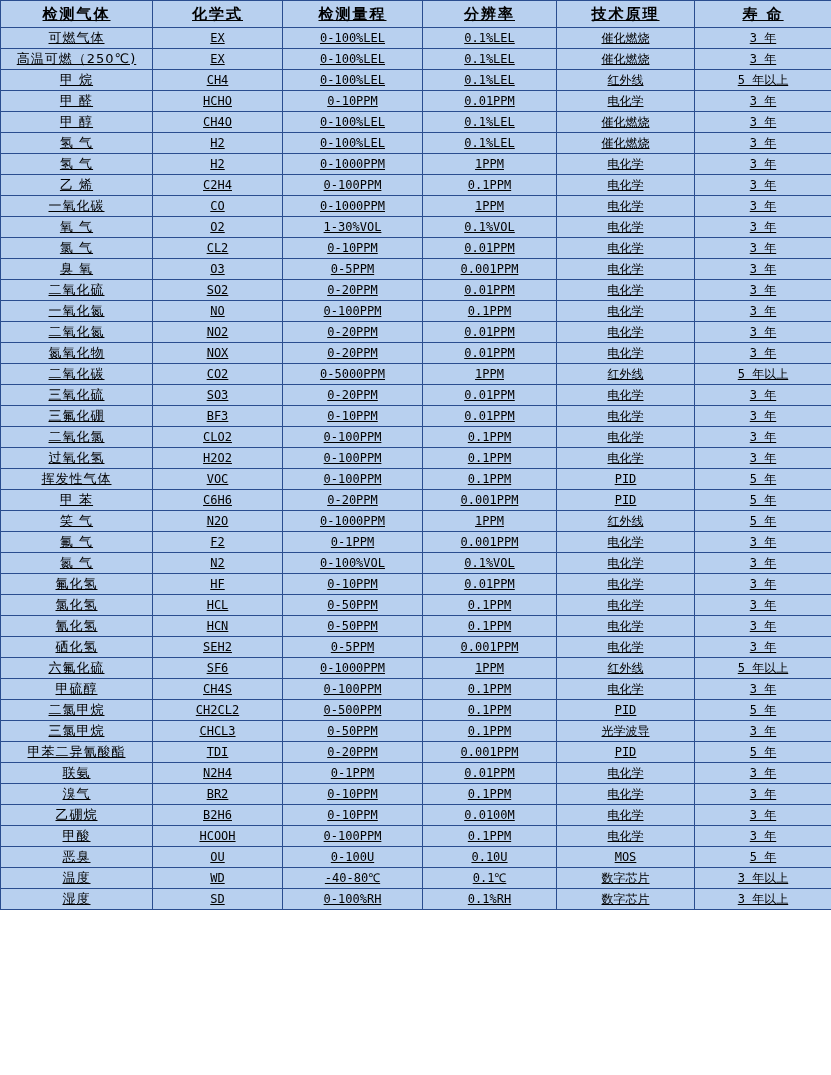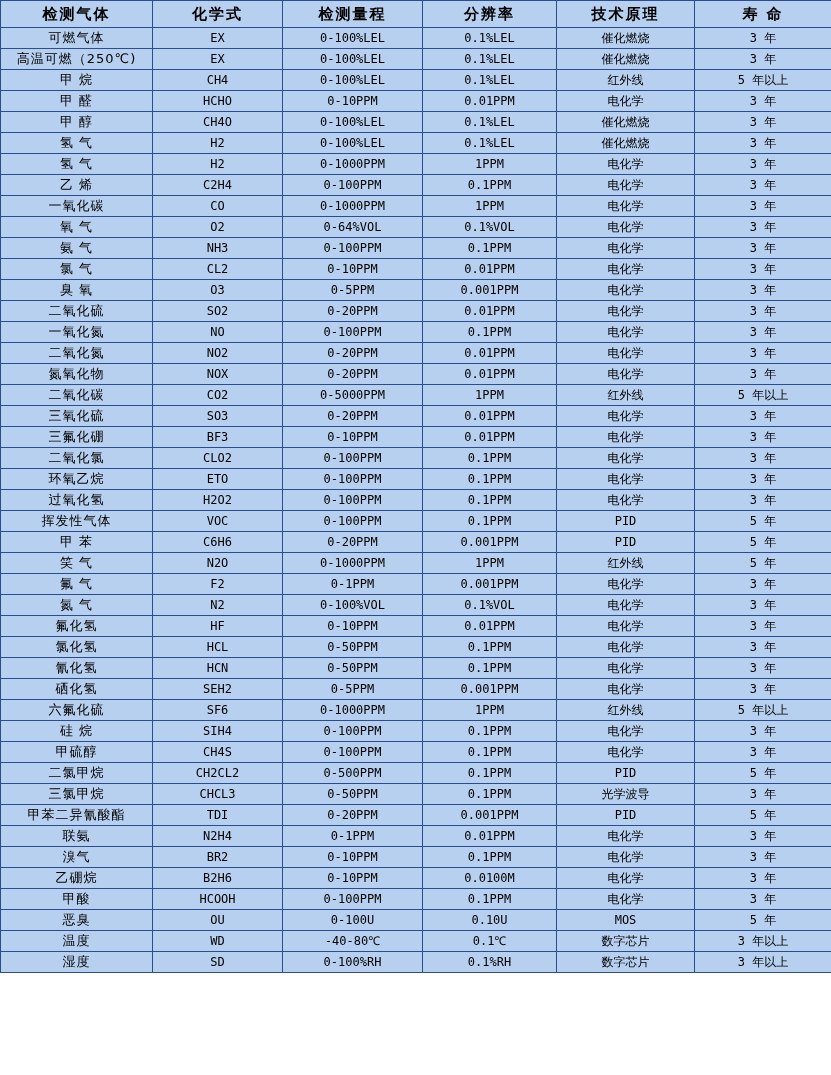--- a/index.html
+++ b/index.html
@@ -8,20 +8,21 @@
     background: #ffffff;
   }
   body {
     width: 831px;
     font-family: "Liberation Sans", sans-serif;
   }
   table {
     border-collapse: collapse;
     width: 831px;
     table-layout: fixed;
+    text-decoration: underline;
   }
   col.c0 { width: 152px; }
   col.c1 { width: 130px; }
   col.c2 { width: 140px; }
   col.c3 { width: 134px; }
   col.c4 { width: 138px; }
   col.c5 { width: 137px; }
   th, td {
     border: 1px solid #2a4d8f;
     text-align: center;
@@ -145,30 +146,22 @@
         <td class="name">一氧化碳</td>
         <td class="mono">CO</td>
         <td class="mono">0-1000PPM</td>
         <td class="mono">1PPM</td>
         <td class="mono">电化学</td>
         <td class="mono">3 年</td>
       </tr>
       <tr>
         <td class="name">氧 气</td>
         <td class="mono">O2</td>
-        <td class="mono">0-64%VOL</td>
+        <td class="mono">1-30%VOL</td>
         <td class="mono">0.1%VOL</td>
-        <td class="mono">电化学</td>
-        <td class="mono">3 年</td>
-      </tr>
-      <tr>
-        <td class="name">氨 气</td>
-        <td class="mono">NH3</td>
-        <td class="mono">0-100PPM</td>
-        <td class="mono">0.1PPM</td>
         <td class="mono">电化学</td>
         <td class="mono">3 年</td>
       </tr>
       <tr>
         <td class="name">氯 气</td>
         <td class="mono">CL2</td>
         <td class="mono">0-10PPM</td>
         <td class="mono">0.01PPM</td>
         <td class="mono">电化学</td>
         <td class="mono">3 年</td>
@@ -239,28 +232,20 @@
       </tr>
       <tr>
         <td class="name">二氧化氯</td>
         <td class="mono">CLO2</td>
         <td class="mono">0-100PPM</td>
         <td class="mono">0.1PPM</td>
         <td class="mono">电化学</td>
         <td class="mono">3 年</td>
       </tr>
       <tr>
-        <td class="name">环氧乙烷</td>
-        <td class="mono">ETO</td>
-        <td class="mono">0-100PPM</td>
-        <td class="mono">0.1PPM</td>
-        <td class="mono">电化学</td>
-        <td class="mono">3 年</td>
-      </tr>
-      <tr>
         <td class="name">过氧化氢</td>
         <td class="mono">H2O2</td>
         <td class="mono">0-100PPM</td>
         <td class="mono">0.1PPM</td>
         <td class="mono">电化学</td>
         <td class="mono">3 年</td>
       </tr>
       <tr>
         <td class="name">挥发性气体</td>
         <td class="mono">VOC</td>
@@ -335,28 +320,20 @@
       </tr>
       <tr>
         <td class="name">六氟化硫</td>
         <td class="mono">SF6</td>
         <td class="mono">0-1000PPM</td>
         <td class="mono">1PPM</td>
         <td class="mono">红外线</td>
         <td class="mono">5 年以上</td>
       </tr>
       <tr>
-        <td class="name">硅 烷</td>
-        <td class="mono">SIH4</td>
-        <td class="mono">0-100PPM</td>
-        <td class="mono">0.1PPM</td>
-        <td class="mono">电化学</td>
-        <td class="mono">3 年</td>
-      </tr>
-      <tr>
         <td class="name">甲硫醇</td>
         <td class="mono">CH4S</td>
         <td class="mono">0-100PPM</td>
         <td class="mono">0.1PPM</td>
         <td class="mono">电化学</td>
         <td class="mono">3 年</td>
       </tr>
       <tr>
         <td class="name">二氯甲烷</td>
         <td class="mono">CH2CL2</td>

